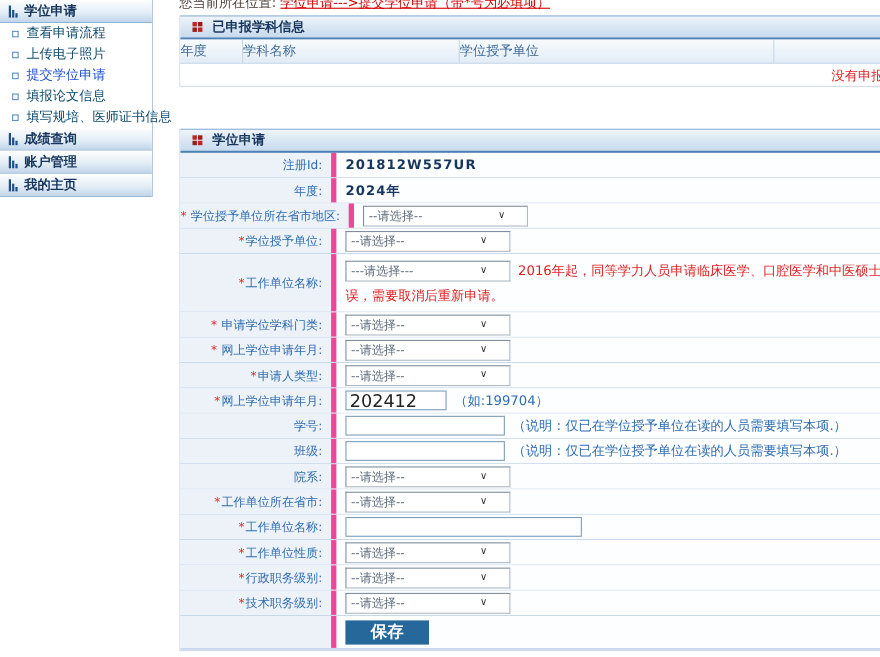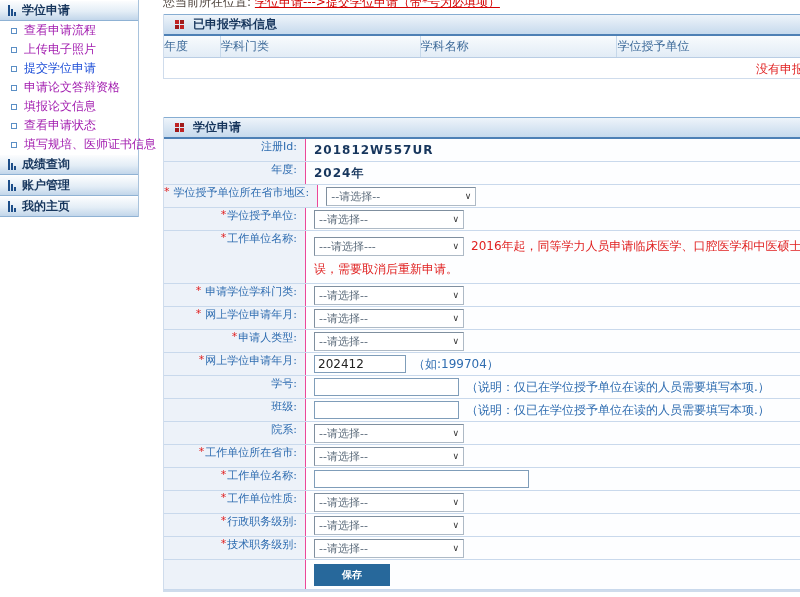--- a/index.html
+++ b/index.html
@@ -17,21 +17,21 @@
   .sidebar { position:absolute; left:0; top:0; width:139px; border-right:1px solid #a9c3dc; background:#fff; }
   .side-header {
     height:21px; display:flex; align-items:center; gap:6px; padding-left:8px;
     background:linear-gradient(#fcfdfe, #e3edf6 55%, #c2d6ea);
     border-top:1px solid #fff; border-bottom:1px solid #8fb2d4;
     color:#17365d; font-weight:bold; cursor:pointer;
   }
   .bars-icon { display:inline-flex; align-items:flex-end; gap:1px; height:11px; }
   .bars-icon i { display:block; width:2px; background:#1d4e89; }
   .bars-icon i:nth-child(1){height:11px;} .bars-icon i:nth-child(2){height:7px;} .bars-icon i:nth-child(3){height:4px;}
-  .side-item { height:19px; display:flex; align-items:center; gap:7px; padding-left:11px; color:#a21caf; background:#fff; cursor:pointer; white-space:nowrap; }
+  .side-item { height:19px; display:flex; align-items:center; gap:7px; padding-left:11px; color:#0c4a6e; background:#fff; cursor:pointer; white-space:nowrap; }
   .side-item .bullet { flex:0 0 auto; width:6px; height:6px; border:1px solid #5b8fc5; background:#fff; }
   .side-item.active { color:#1d4ed8; }
   
   .content { position:absolute; left:163px; top:14px; width:740px; }
   .section-bar {
     height:22px; display:flex; align-items:center; gap:9px; padding-left:11px;
     background:linear-gradient(#eef4fa, #d6e4f2 60%, #c6daed);
     border-top:1px solid #86add2; border-bottom:2px solid #4d80b5;
     color:#17365d; font-weight:bold;
   }
@@ -43,43 +43,43 @@
   .th { display:flex; align-items:center; padding-left:0; color:#3d6a99; border-right:1px solid #c6d8ea; height:100%; }
   .empty-row { position:relative; height:21px; background:#fff; border-bottom:1px solid #cfdcec; }
   .empty-row .empty-text { position:absolute; left:592px; top:3px; color:#e02020; white-space:nowrap; }
   .gap { height:38px; }
   
   .form-table { border-bottom:2px solid #cfdcec; }
   .form-row { display:flex; height:23px; border-bottom:1px solid #c9d9ec; }
   .form-row.tall { height:53px; }
   .form-row.btn-row { height:30px; }
   .lbl-cell {
-    flex:0 0 142px; display:flex; justify-content:flex-end;
-    padding-right:8px; background:#edf2f9; border-right:1px solid #ec4899;
+    flex:0 0 142px; display:flex; align-items:center; justify-content:flex-end;
+    padding-right:8px; background:#edf2f9; border-right:5px solid #ec4899;
     color:#2e6cb0; font-size:11px; white-space:nowrap;
   }
   .lbl-cell .req { color:#e02020; font-size:11px; margin-right:1px; }
   .lbl-cell .req.sp { margin-right:4px; }
   .val-cell { flex:1 1 auto; display:flex; align-items:center; gap:7px; padding-left:8px; background:#fdfeff; white-space:nowrap; }
   .val-cell.col { flex-direction:column; align-items:flex-start; justify-content:center; gap:5px; }
   .inline { display:flex; align-items:center; gap:7px; white-space:nowrap; }
   .static-value { color:#17365d; font-weight:bold; letter-spacing:1px; }
   .fake-select {
     width:150px; height:19px; display:flex; align-items:center; justify-content:space-between;
-    padding:0 4px 0 4px; background:#fff; cursor:pointer;
+    padding:0 20px 0 4px; background:#fff; cursor:pointer;
     border:1px solid; border-color:#7f8f9f #aebac6 #aebac6 #7f8f9f;
     color:#5a6a7a; font-size:11px;
   }
   .fake-select .chev { color:#333; font-size:9px; line-height:1; }
-  .text-input { height:18px; border:1px solid #7f9db9; background:#fff; font-size:12px; padding:0 3px; font-family:inherit; color:#222; }
+  .text-input { height:18px; border:1px solid #7f9db9; background:#fff; font-size:16px; padding:0 3px; font-family:inherit; color:#222; }
   .note { color:#2e6cb0; white-space:nowrap; }
   .warn { color:#e02020; white-space:nowrap; }
   .save-btn {
     width:76px; height:22px; border:none; cursor:pointer;
-    background:#27689b; color:#fff; font-weight:bold; font-size:10px; font-family:inherit;
+    background:#27689b; color:#fff; font-weight:bold; font-size:15px; font-family:inherit;
   }
 </style>
 </head>
 <body>
 
 <div class="page">
 
   <div class="breadcrumb">
     <span class="pre">您当前所在位置:</span>
     <span class="lnk">学位申请---&gt;提交学位申请（带*号为必填项）</span>
@@ -101,29 +101,21 @@
       <div class="side-item">
         <span class="bullet"></span>
         <span>上传电子照片</span>
       </div>
       <div class="side-item active">
         <span class="bullet"></span>
         <span>提交学位申请</span>
       </div>
       <div class="side-item">
         <span class="bullet"></span>
-        <span>申请论文答辩资格</span>
-      </div>
-      <div class="side-item">
-        <span class="bullet"></span>
         <span>填报论文信息</span>
-      </div>
-      <div class="side-item">
-        <span class="bullet"></span>
-        <span>查看申请状态</span>
       </div>
       <div class="side-item">
         <span class="bullet"></span>
         <span>填写规培、医师证书信息</span>
       </div>
       <div class="side-header">
         <span class="bars-icon">
           <i></i>
           <i></i>
           <i></i>
@@ -155,21 +147,20 @@
         <span class="grid-icon">
             <i></i>
             <i></i>
             <i></i>
             <i></i>
           </span>
         <span>已申报学科信息</span>
       </div>
       <div class="thead">
           <div class="th" style="width: 57px;">年度</div>
-          <div class="th" style="width: 200px;">学科门类</div>
           <div class="th" style="width: 197px;">学科名称</div>
           <div class="th" style="width: 286px;">学位授予单位</div>
         </div>
       <div class="empty-row">
         <span class="empty-text">没有申报信息</span>
       </div>
     </div>
 
     <div class="gap"></div>
 

